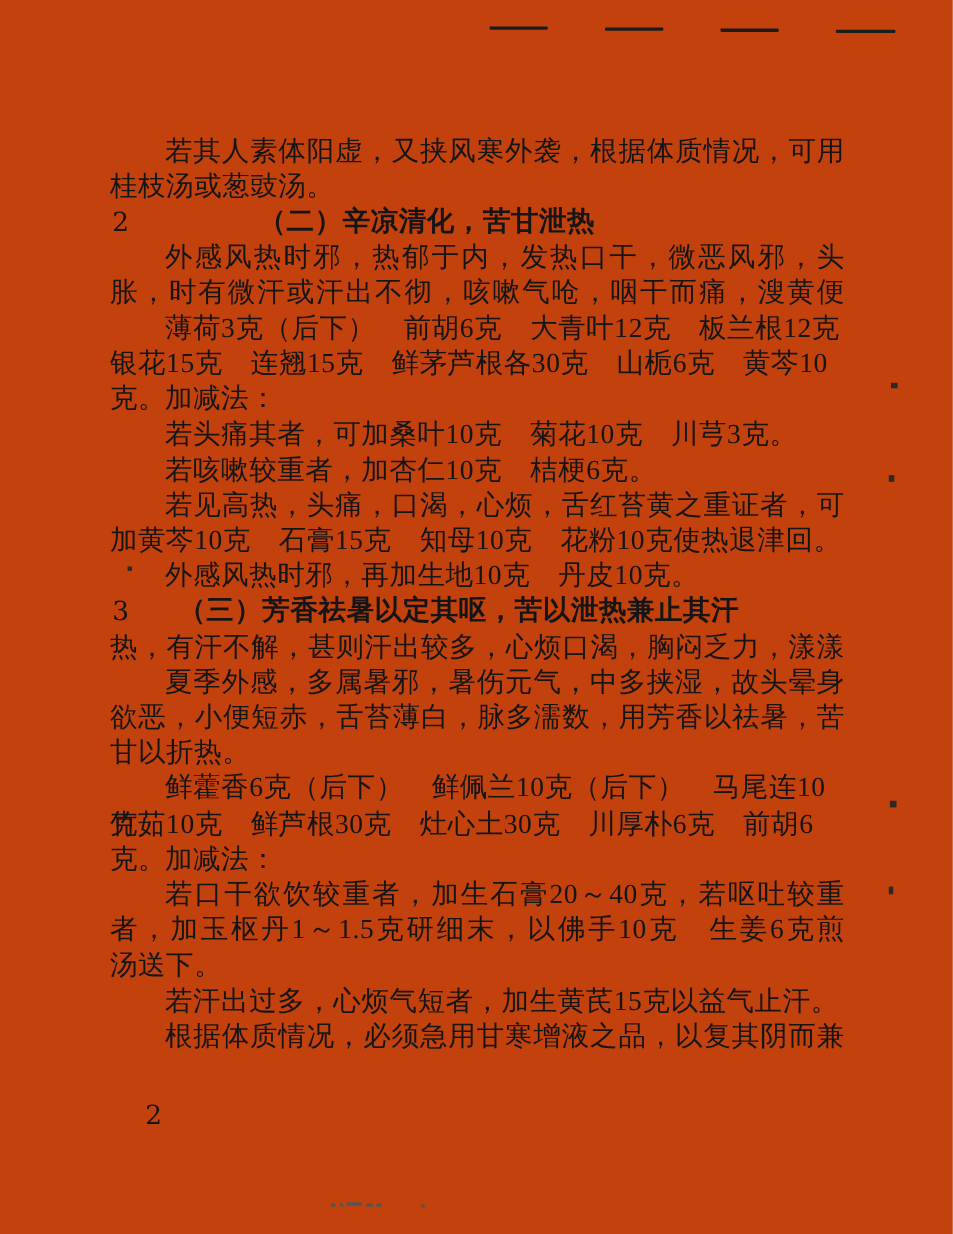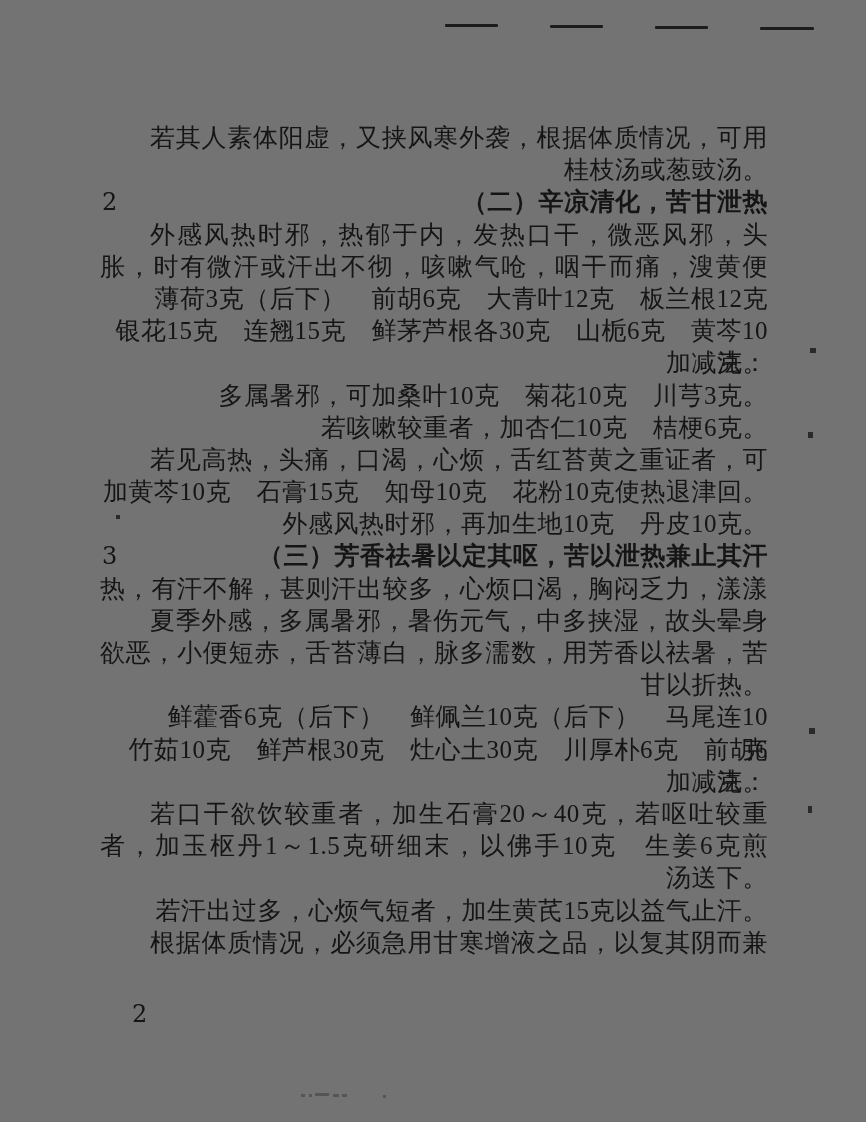--- a/index.html
+++ b/index.html
@@ -4,32 +4,31 @@
 <style>
   html,body { margin:0; padding:0; }
   body {
     width:866px; height:1122px;
     background:#ffffff;
     font-family:"Liberation Serif", serif;
     color:#151515;
   }
   .page {
     position:relative; width:866px; height:1122px;
-    overflow:hidden; background:#737373;
+    overflow:hidden; background:#c2410c;
   }
   
   .text-block {
     position:absolute; left:100px; top:122px; width:668px;
     font-size:25px; line-height:32.2px;
   }
   .line {
     height:32.2px;
     white-space:pre-wrap;
     letter-spacing:0.5px;
-    text-align:right;
   }
   .p { text-indent:2em; }                 
   .j { text-align:justify; text-align-last:justify; } 
   .h { font-weight:bold; position:relative; }
   .h .mnum {
     position:absolute; left:2px; top:0;
     font-weight:normal; font-size:24px;
     font-family:"DejaVu Serif", serif;
   }
   .h2 .htext { padding-left:135px; }
@@ -69,21 +68,21 @@
 
   <div class="text-block">
       <div class="line p j">若其人素体阳虚，又挟风寒外袭，根据体质情况，可用</div>
       <div class="line f">桂枝汤或葱豉汤。</div>
       <div class="line h h2"><span class="mnum">2</span><span class="htext">（二）辛凉清化，苦甘泄热</span></div>
       <div class="line p j">外感风热时邪，热郁于内，发热口干，微恶风邪，头</div>
       <div class="line f j">胀，时有微汗或汗出不彻，咳嗽气呛，咽干而痛，溲黄便</div>
       <div class="line p">薄荷3克（后下）　前胡6克　大青叶12克　板兰根12克</div>
       <div class="line f">银花15克　连翘15克　鲜茅芦根各30克　山栀6克　黄芩10克。</div>
       <div class="line p">加减法：</div>
-      <div class="line p">多属暑邪，可加桑叶10克　菊花10克　川芎3克。</div>
+      <div class="line p">若头痛其者，可加桑叶10克　菊花10克　川芎3克。</div>
       <div class="line p">若咳嗽较重者，加杏仁10克　桔梗6克。</div>
       <div class="line p j">若见高热，头痛，口渴，心烦，舌红苔黄之重证者，可</div>
       <div class="line f">加黄芩10克　石膏15克　知母10克　花粉10克使热退津回。</div>
       <div class="line p">外感风热时邪，再加生地10克　丹皮10克。</div>
       <div class="line h h3"><span class="mnum">3</span><span class="htext">（三）芳香祛暑以定其呕，苦以泄热兼止其汗</span></div>
       <div class="line f j">热，有汗不解，甚则汗出较多，心烦口渴，胸闷乏力，漾漾</div>
       <div class="line p j">夏季外感，多属暑邪，暑伤元气，中多挟湿，故头晕身</div>
       <div class="line f j">欲恶，小便短赤，舌苔薄白，脉多濡数，用芳香以祛暑，苦</div>
       <div class="line f">甘以折热。</div>
       <div class="line p">鲜藿香6克（后下）　鲜佩兰10克（后下）　马尾连10克</div>

